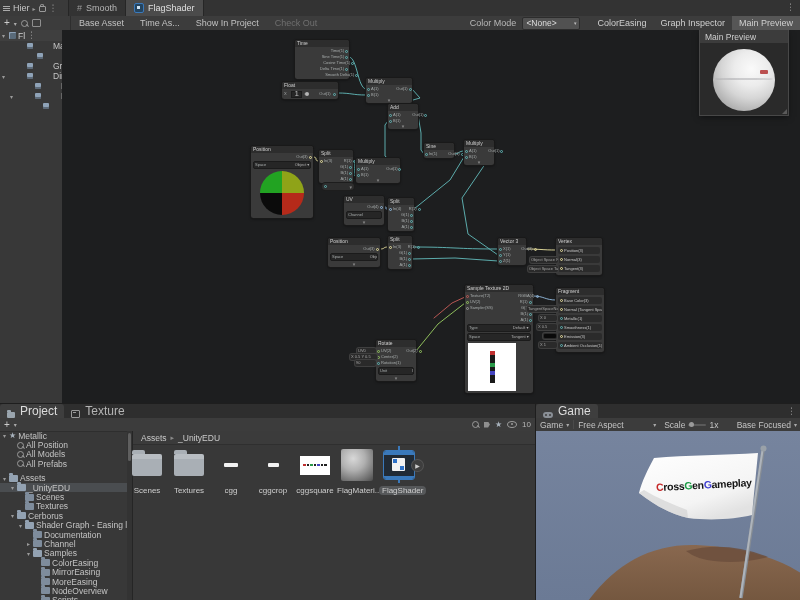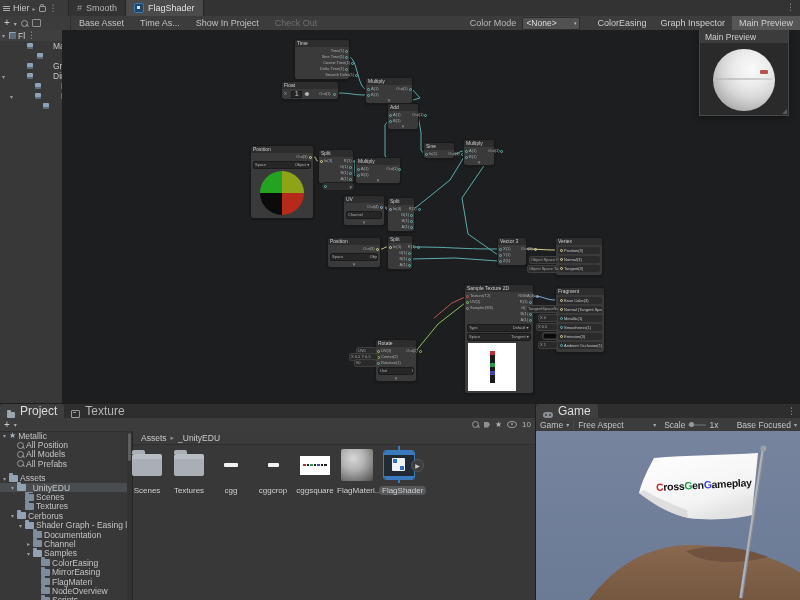--- a/index.html
+++ b/index.html
@@ -892,21 +892,21 @@
         <span>ColorEasing</span>
       </div>
       <div class="trow" style="padding-left: 34px;">
         <span class="tarrow"></span>
         <span class="i-folder"></span>
         <span>MirrorEasing</span>
       </div>
       <div class="trow" style="padding-left: 34px;">
         <span class="tarrow"></span>
         <span class="i-folder"></span>
-        <span>FlagMateri</span>
+        <span>MoreEasing</span>
       </div>
       <div class="trow" style="padding-left: 34px;">
         <span class="tarrow"></span>
         <span class="i-folder"></span>
         <span>NodeOverview</span>
       </div>
       <div class="trow" style="padding-left: 34px;">
         <span class="tarrow"></span>
         <span class="i-folder"></span>
         <span>Scripts</span>

